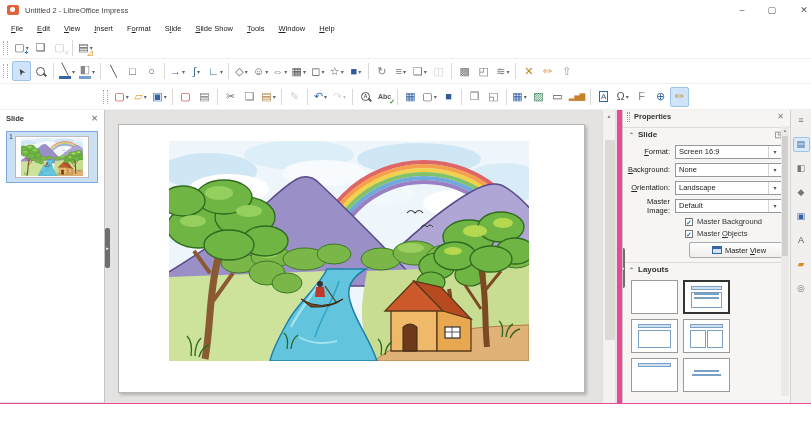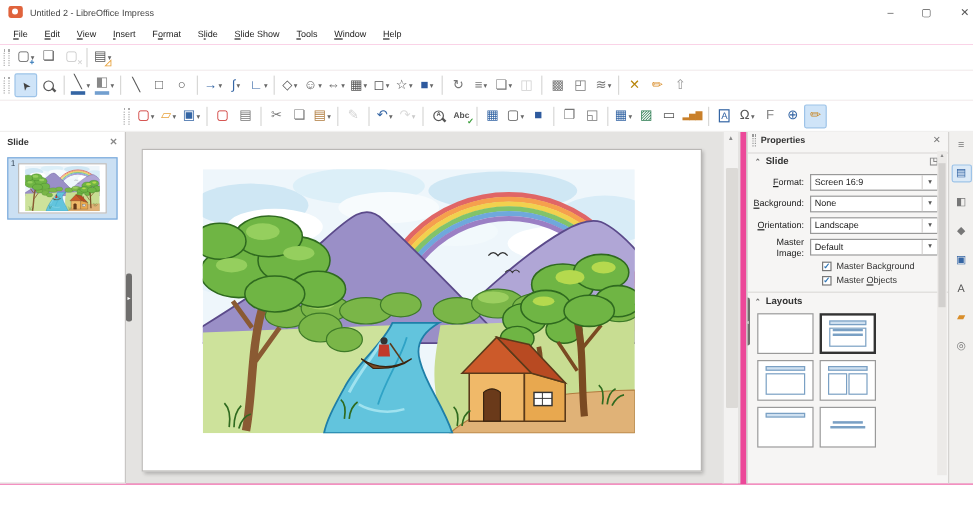--- a/index.html
+++ b/index.html
@@ -669,20 +669,24 @@
           <div class="cbrow">
             <span class="cb">✓</span>
             <span class="pcb">Master Back<u>g</u>round</span>
           </div>
           <div class="cbrow">
             <span class="cb">✓</span>
             <span class="pcb">Master <u>O</u>bjects</span>
           </div>
         </div>
 
+      <button class="pbtn" style="width:100px;margin-left:66px">
+        <span class="mv-ic"></span>
+        <span>Master <u>V</u>iew</span>
+      </button>
 
       <div class="p-section-head" style="margin-top:4px">
         <span class="p-chev">⌃</span>
         <span>Layouts</span>
       </div>
       <div class="ltiles" id="ltiles">
           <div class="ltile"></div>
           <div class="ltile selected">
             <div class="lp fill" style="left: 14%; top: 12%; width: 72%; height: 14%;"></div>
             <div class="lp" style="left: 14%; top: 32%; width: 72%; height: 54%;"></div>

